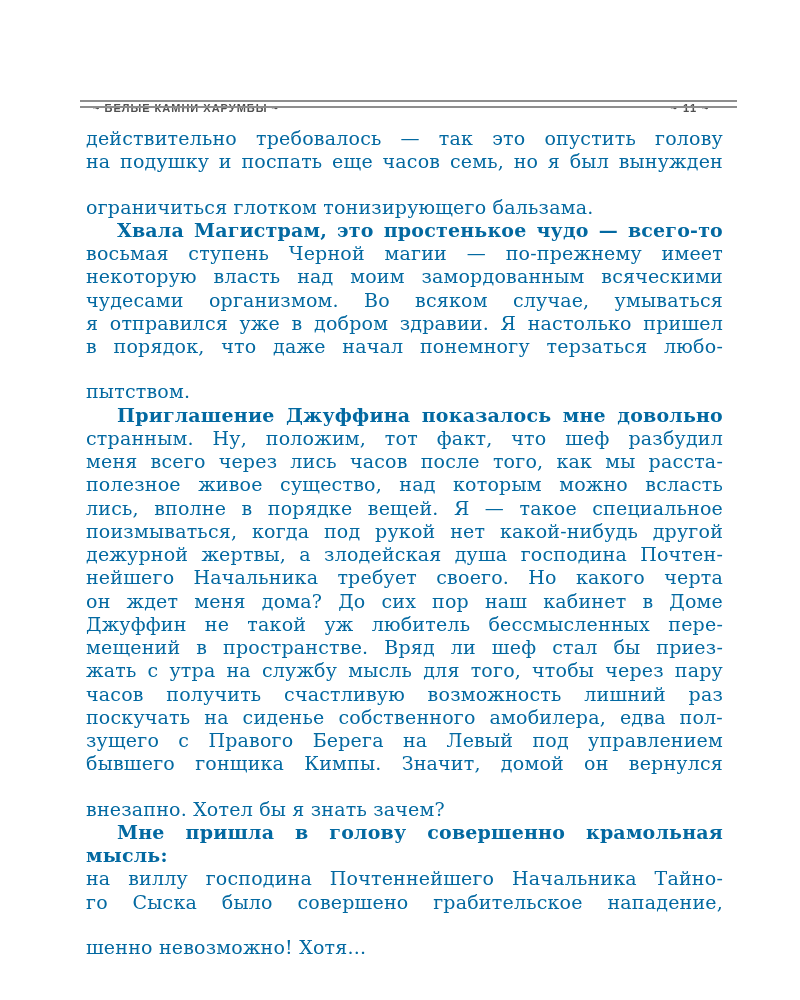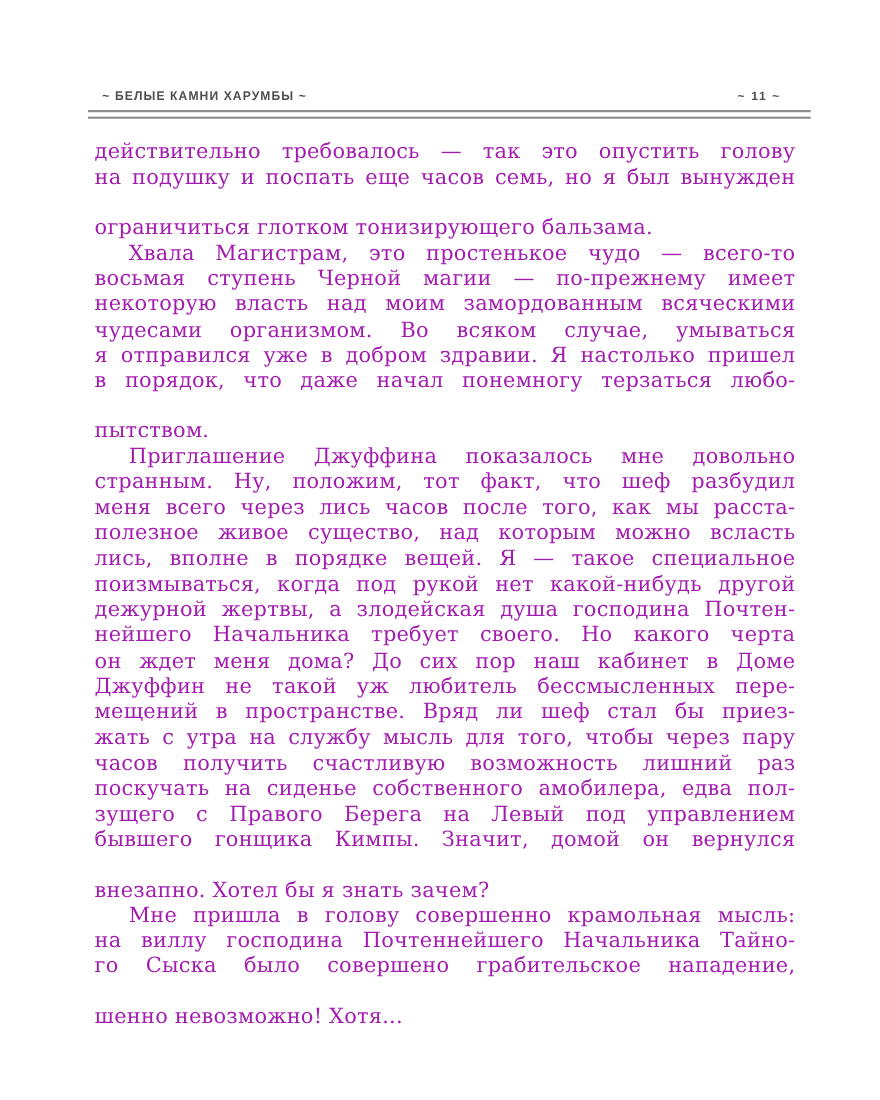--- a/index.html
+++ b/index.html
@@ -28,56 +28,58 @@
     font-size: 11px;
     letter-spacing: 1px;
     color: #4f4f4f;
     transform-origin: left center;
   }
   .running-title {
     transform: scaleY(1.05);
   }
   .page-number {
     letter-spacing: 1.5px;
+    margin-top: 20px;
   }
   .head-rule {
     position: absolute;
     top: 100px;
     left: 80px;
     width: 657px;
     height: 4px;
     border-top: 2px solid #8e8e8e;
     border-bottom: 2px solid #8e8e8e;
     box-sizing: content-box;
   }
   .page-body {
     position: absolute;
     top: 127px;
     left: 86px;
     width: 637px;
-    color: #a21caf;
+    color: #0369a1;
     font-size: 19px;
   }
   .para {
     margin: 0;
     padding: 0;
   }
   .line {
     line-height: 23.25px;
     text-align: justify;
     text-align-last: justify;
     white-space: normal;
     letter-spacing: 0.2px;
   }
   .line.last {
     text-align-last: left;
     margin-top: 22px;
   }
   .line.indent {
     text-indent: 31px;
+    font-weight: bold;
   }
 </style>
 </head>
 <body>
 
 <div class="page">
 
   <div class="running-head">
     <span class="running-title">~ БЕЛЫЕ КАМНИ ХАРУМБЫ ~</span>
     <span class="page-number">~ 11 ~</span>

